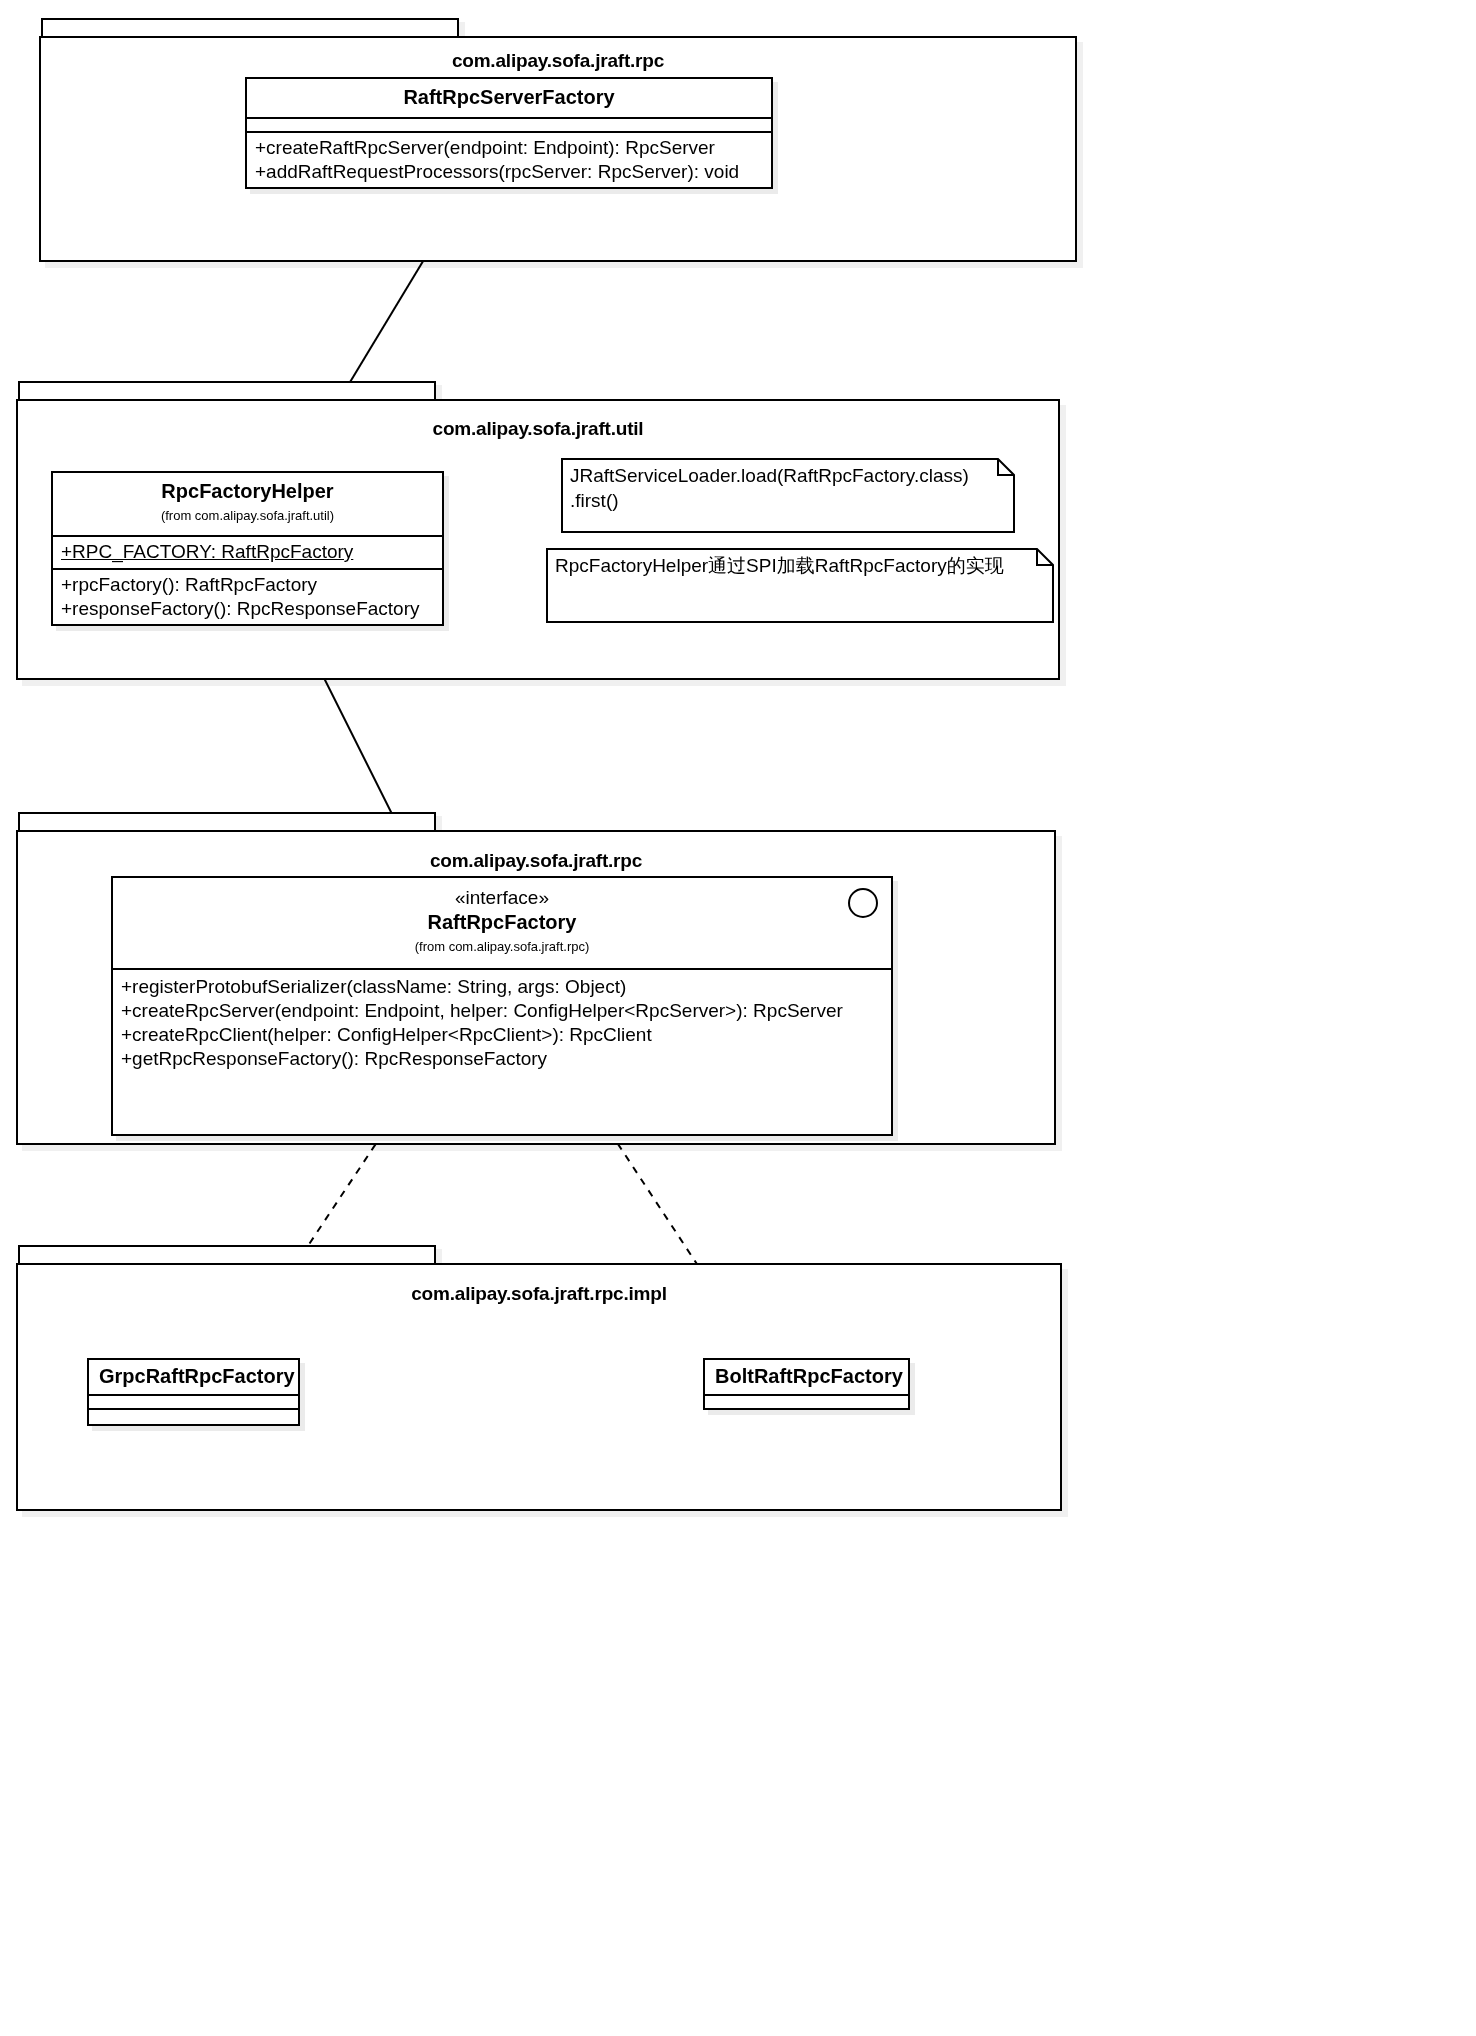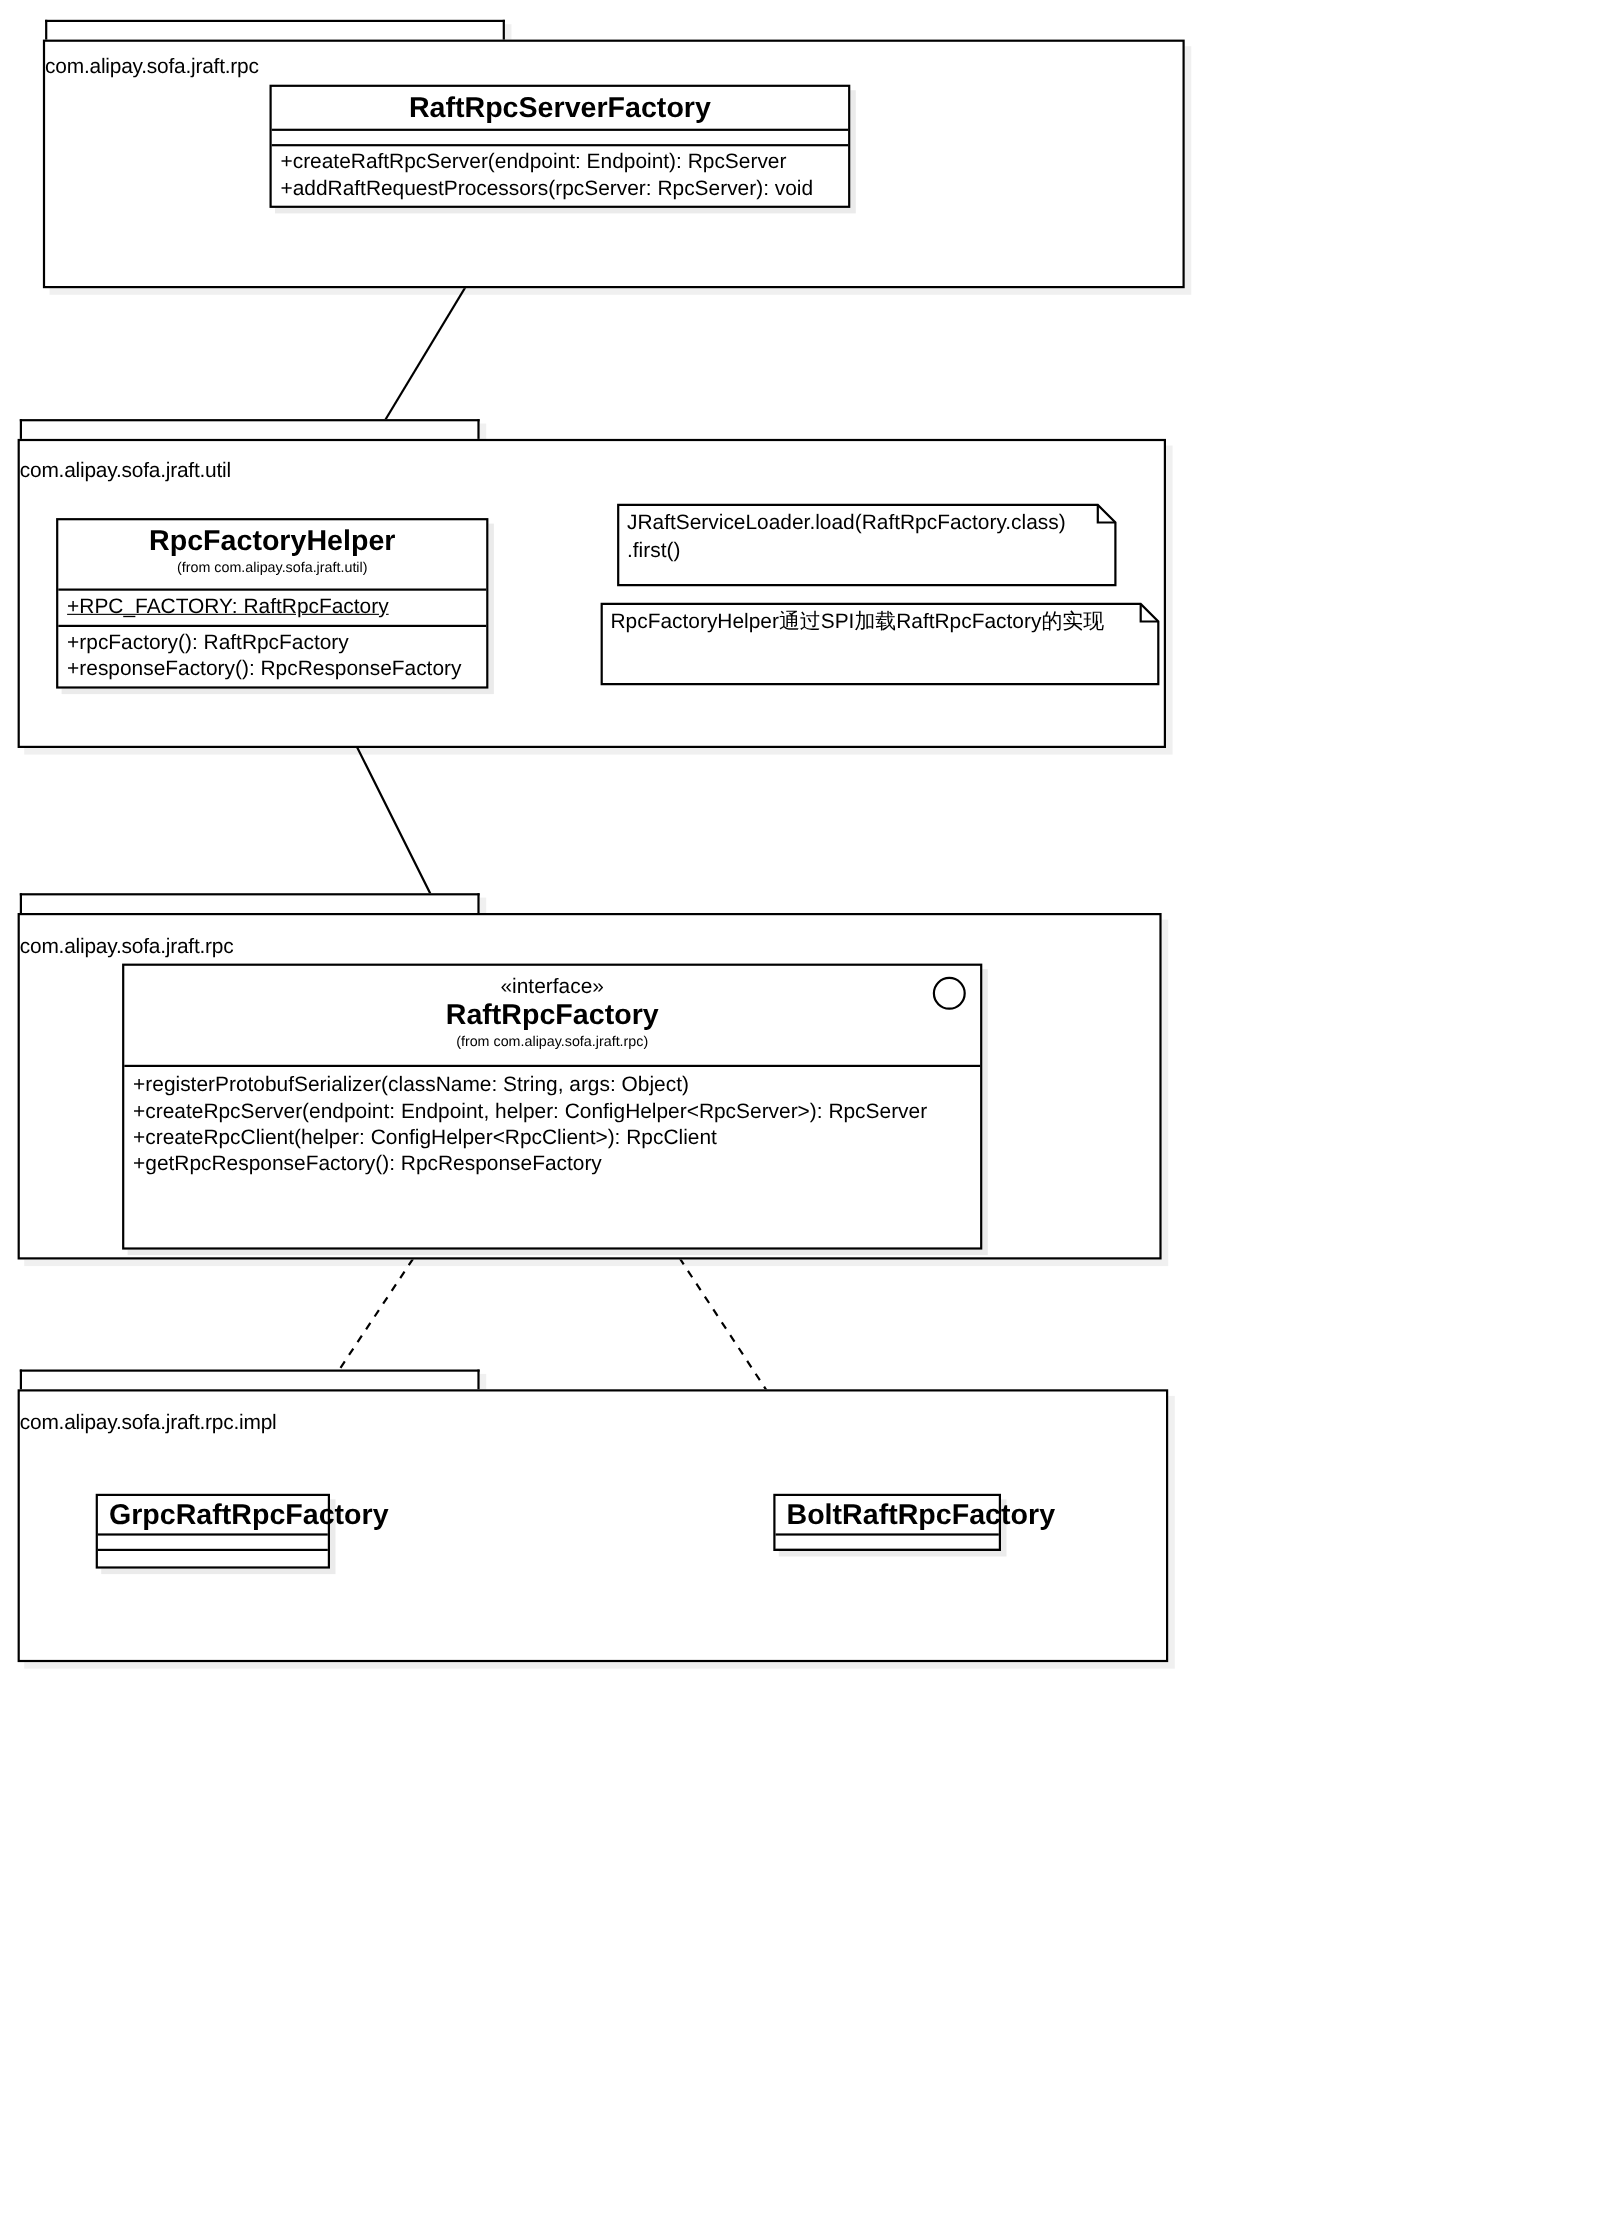--- a/index.html
+++ b/index.html
@@ -30,22 +30,22 @@
   .package-tab {
     position: absolute;
     background: #ffffff;
     border: 2px solid #000000;
     border-bottom: none;
     box-shadow: 6px 4px 0 rgba(0,0,0,0.06);
   }
   .package-title {
     position: absolute;
     left: 0; right: 0;
-    text-align: left;
-    font-weight: normal;
+    text-align: center;
+    font-weight: bold;
     font-size: 19px;
     letter-spacing: -0.2px;
   }
 
   
   .uml-class {
     position: absolute;
     background: #ffffff;
     border: 2px solid #000000;
     box-shadow: 5px 5px 0 rgba(0,0,0,0.08);
@@ -53,21 +53,21 @@
   .uml-head {
     padding: 6px 10px 7px 10px;
     text-align: center;
     border-bottom: 2px solid #000000;
   }
   .stereotype {
     font-size: 19px;
     line-height: 24px;
   }
   .uml-name {
-    font-size: 26px;
+    font-size: 20px;
     font-weight: bold;
     line-height: 25px;
   }
   .uml-from {
     font-size: 13px;
     line-height: 24px;
   }
   .uml-compartment {
     padding: 3px 8px 4px 8px;
     border-bottom: 2px solid #000000;

